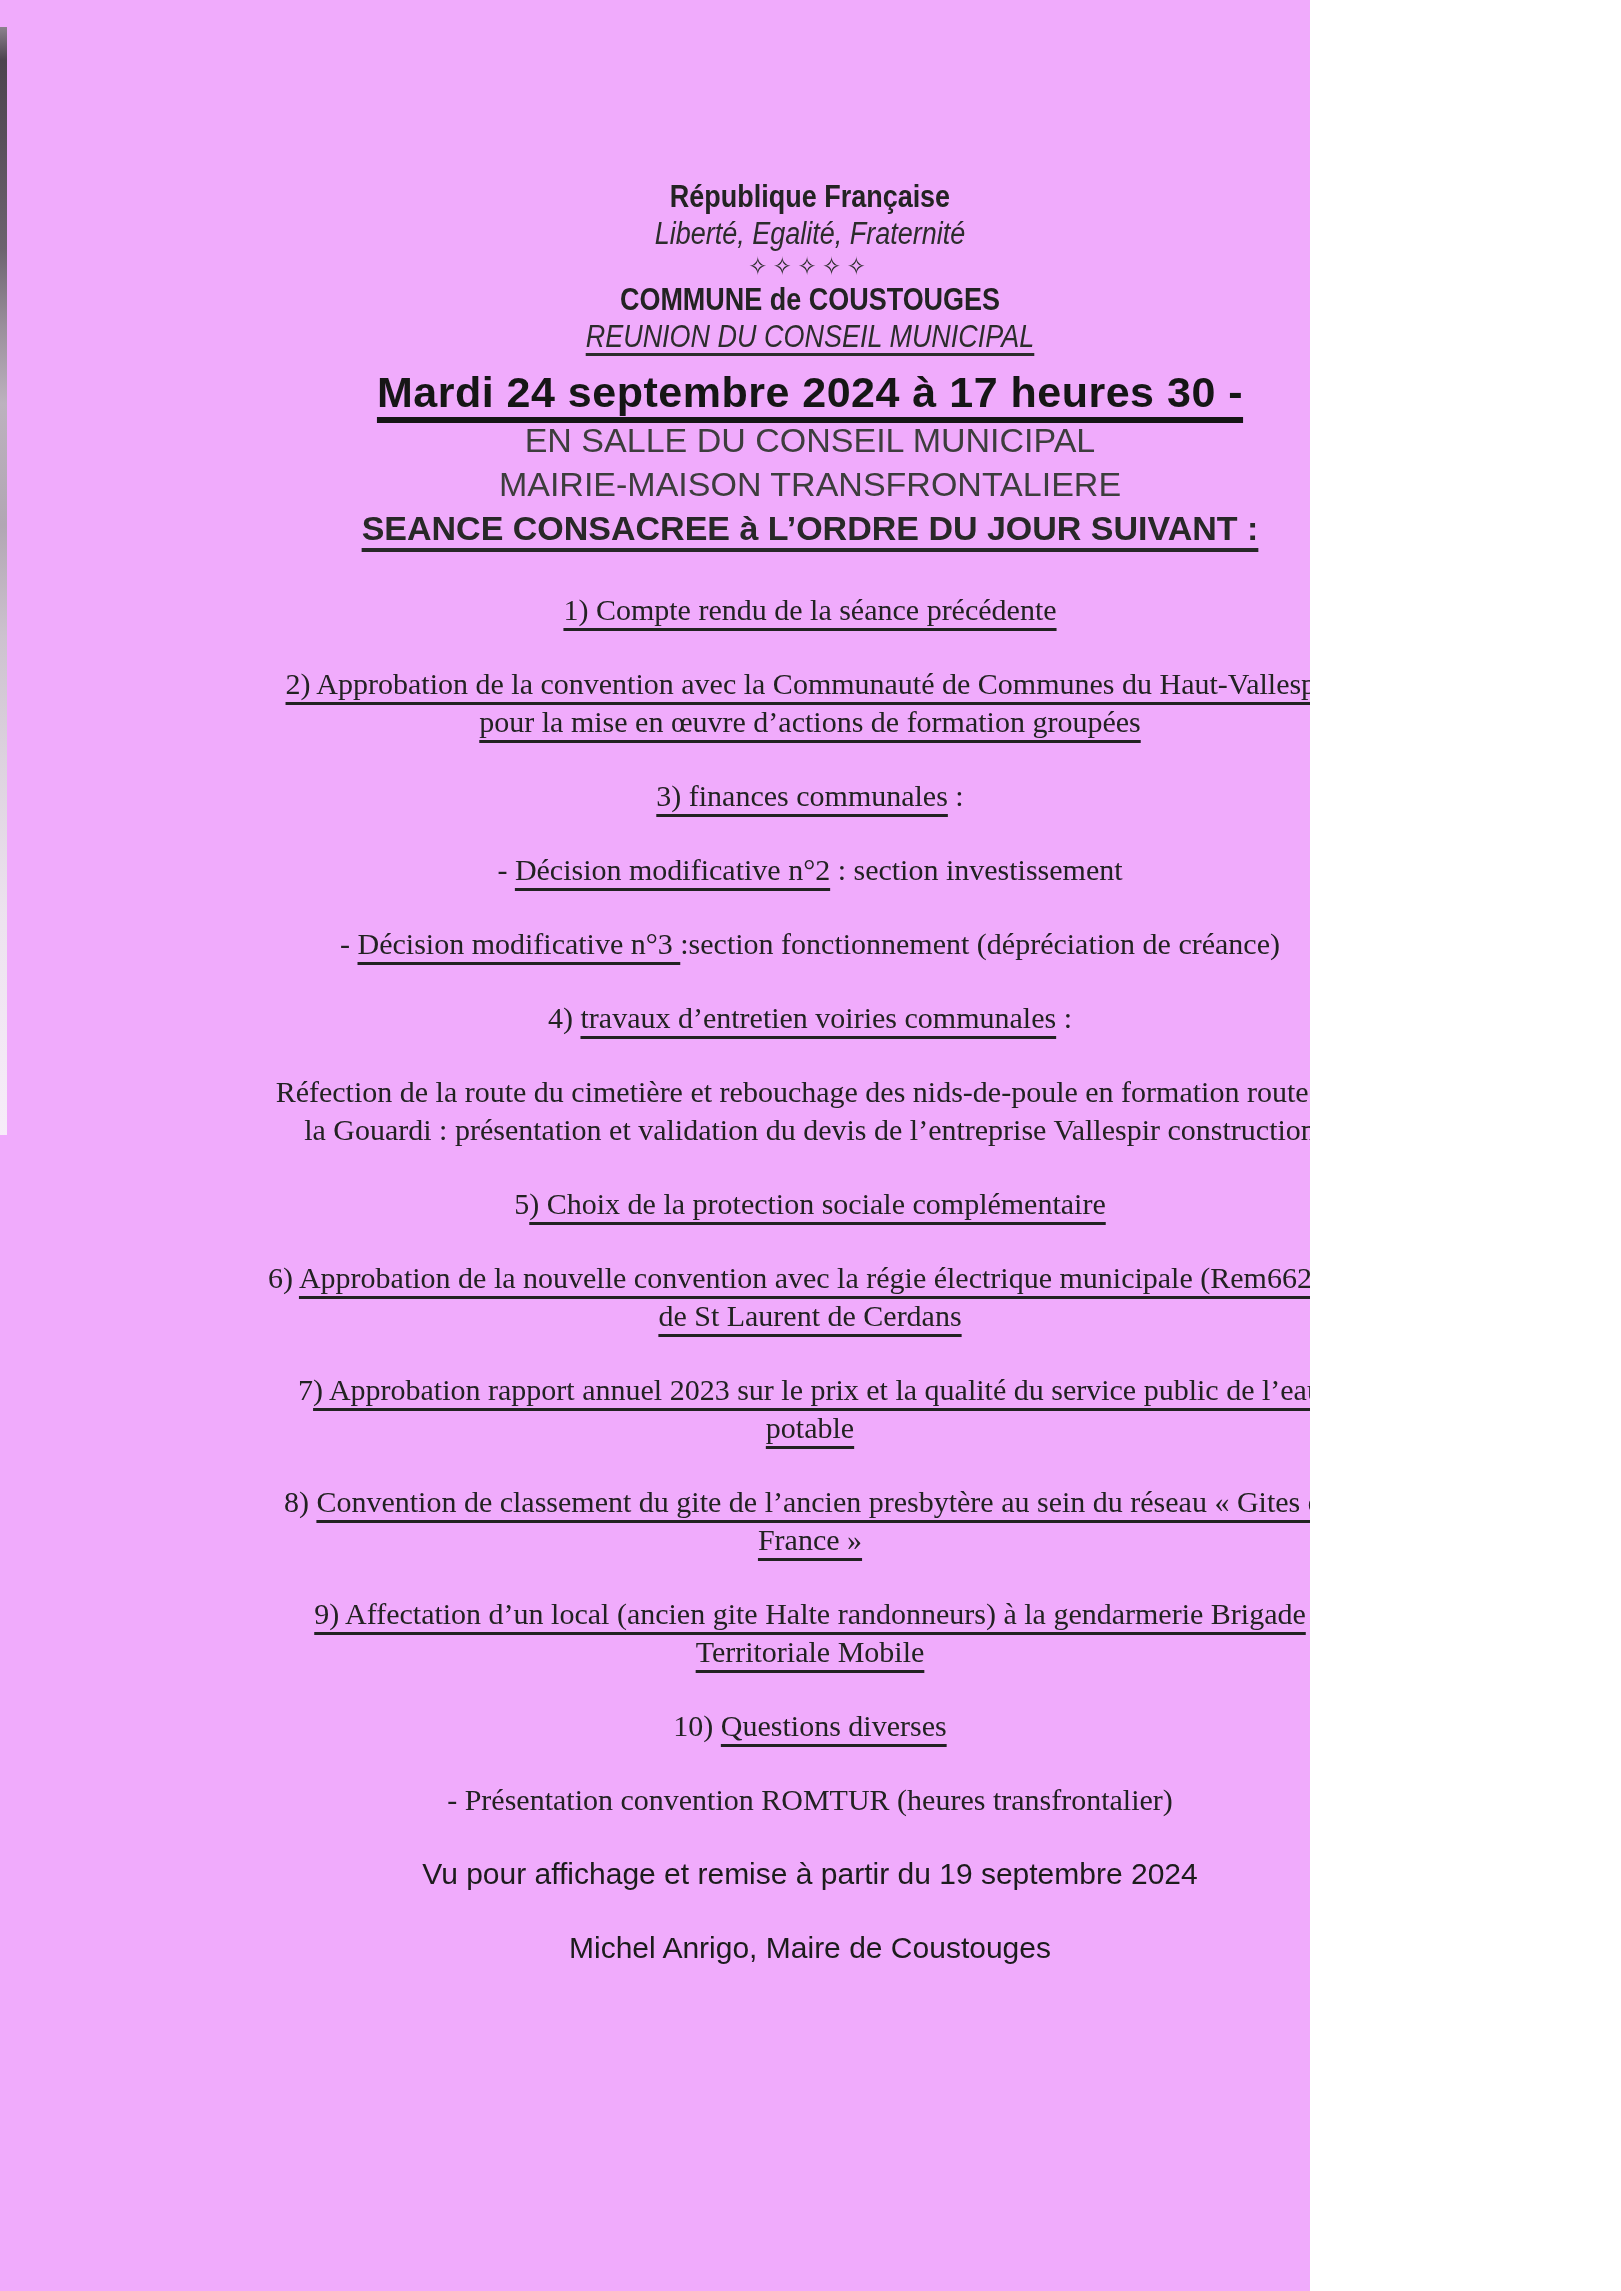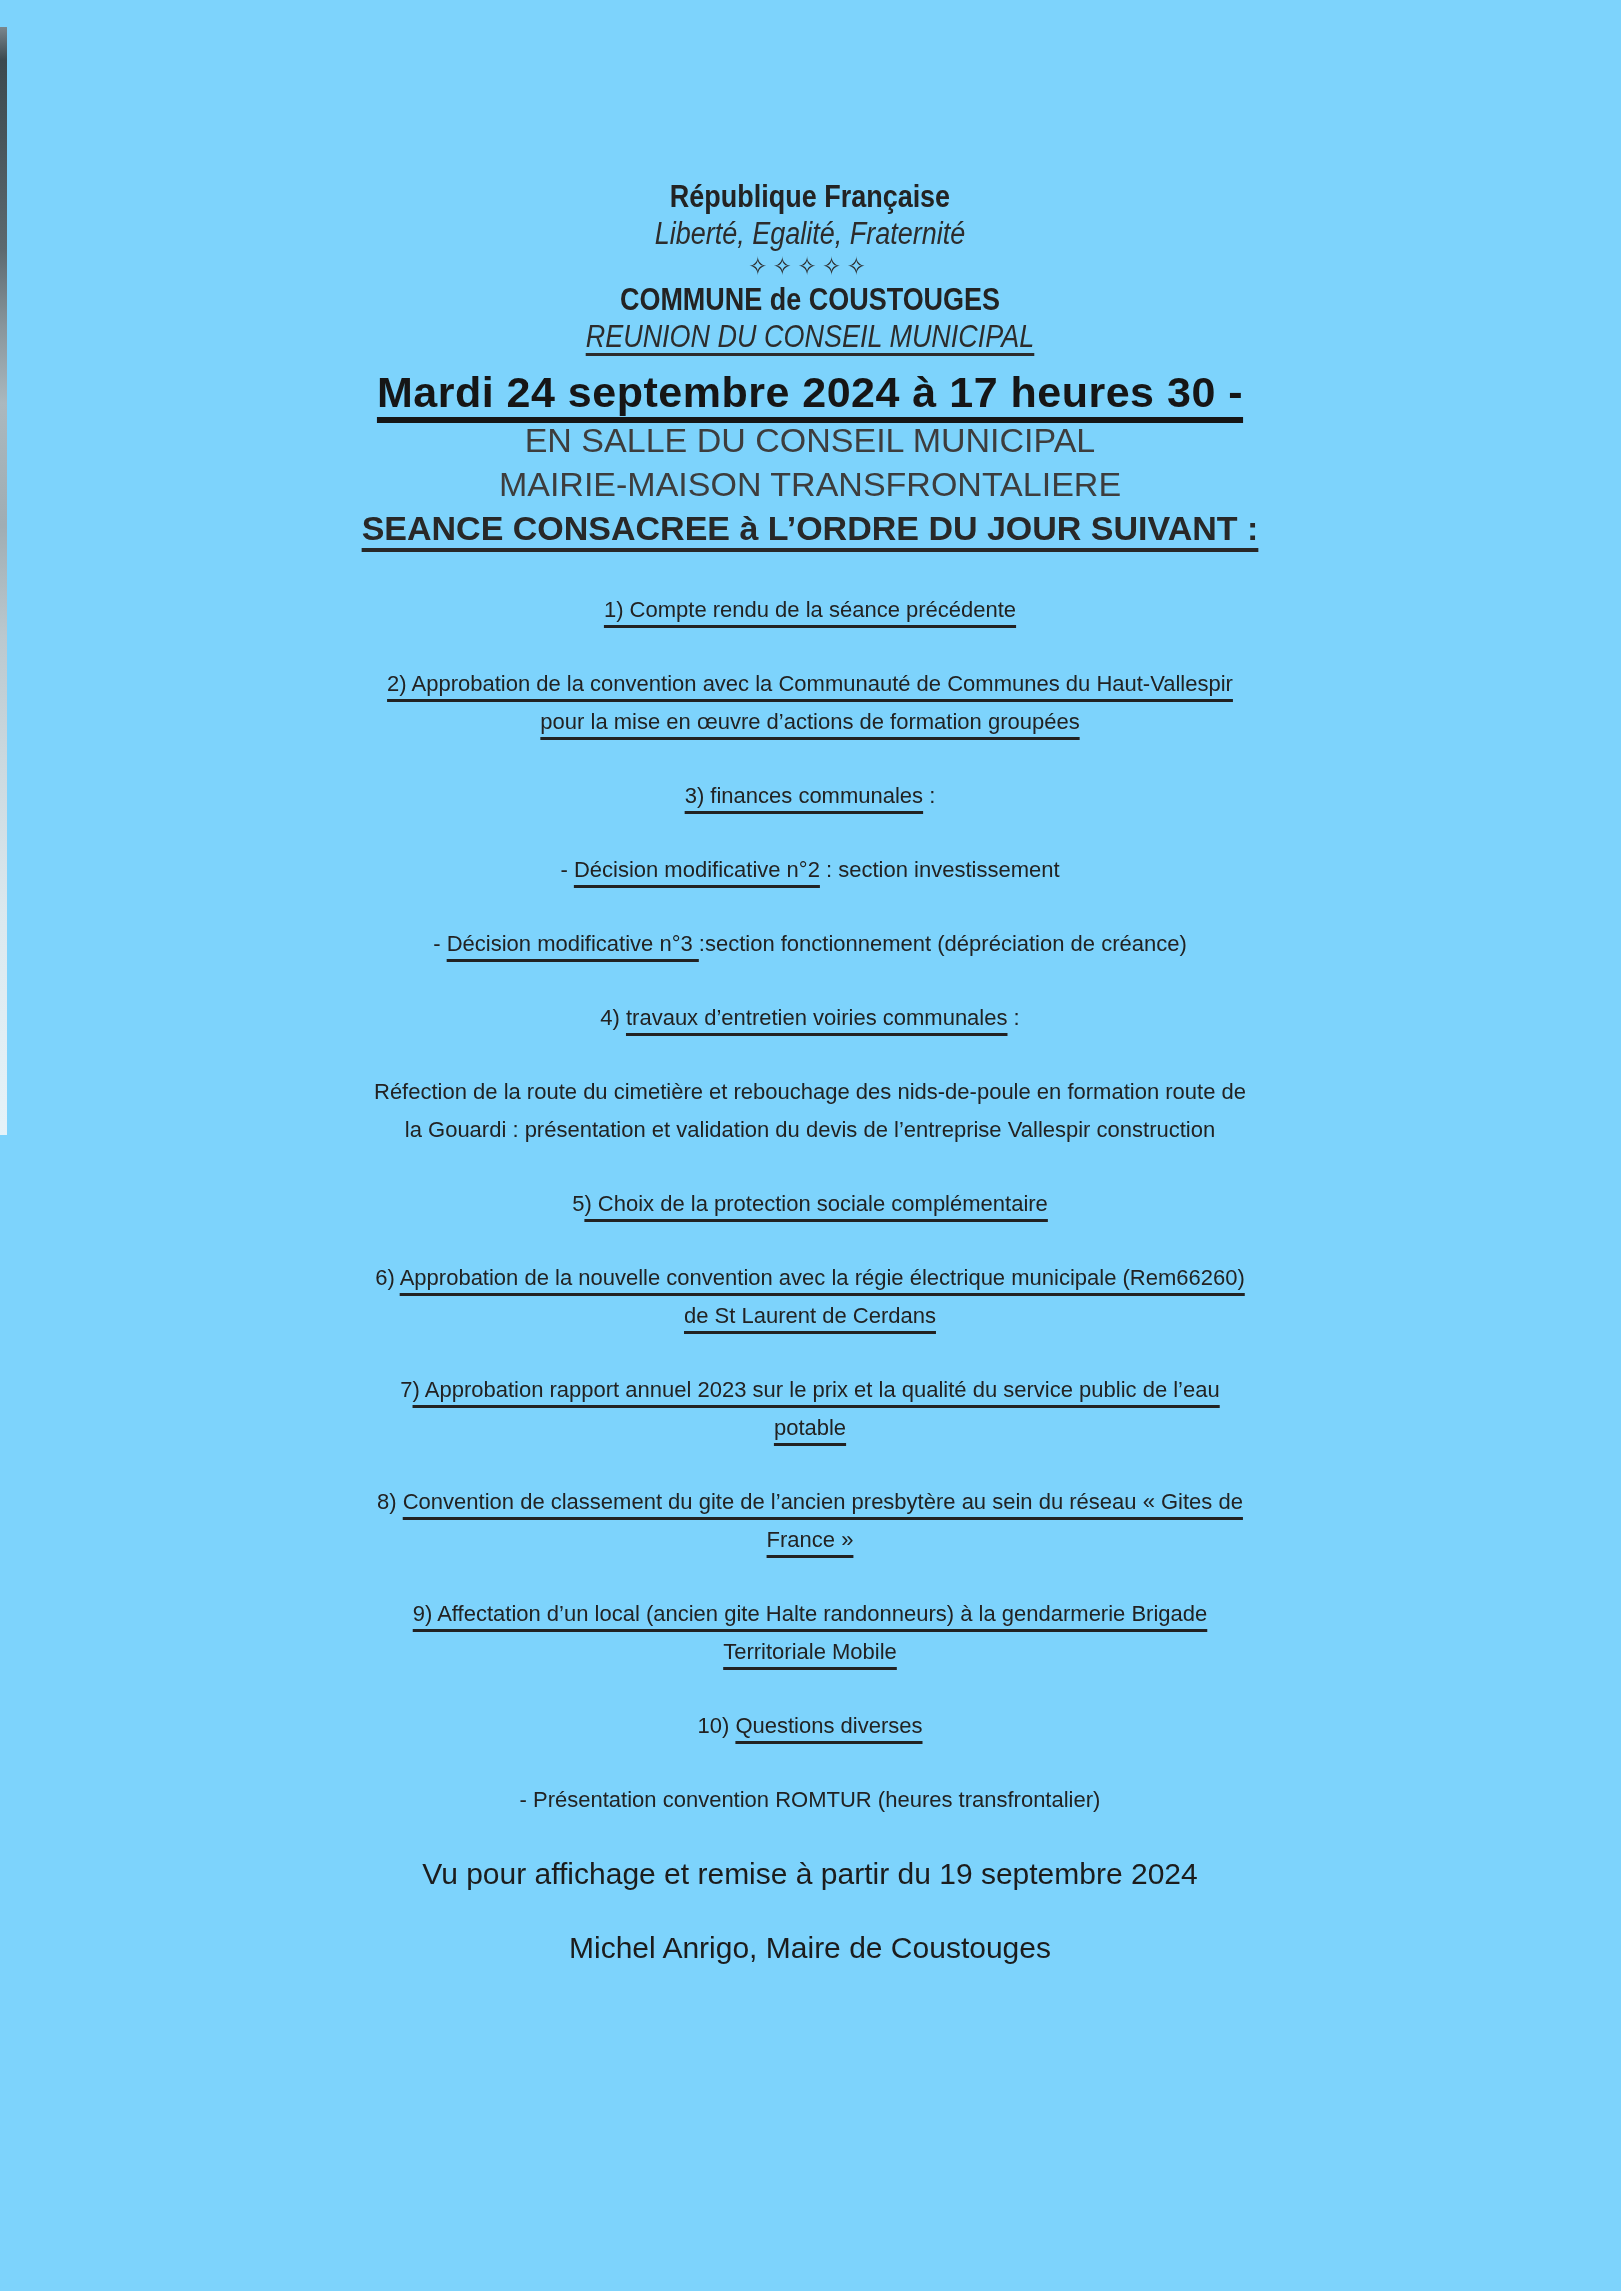--- a/index.html
+++ b/index.html
@@ -1,19 +1,19 @@
 <!DOCTYPE html>
 <html><head>
 <meta charset="utf-8">
 <style>
   html,body{margin:0;padding:0;background:#ffffff;}
   .sheet{
     position:relative;
-    width:1621px;height:2292px;
-    background:#7dd3fc;
+    width:1310px;height:2292px;
+    background:#f0abfc;
     font-family:"Liberation Sans",sans-serif;
     color:#1e1e1e;
     overflow:hidden;
   }
   
   .scan-edge{
     position:absolute;left:0;top:27.4px;width:6.9px;height:1108px;
     background:linear-gradient(180deg,
       #7a7a7a 0%,#303030 3%,#3e3e3e 10%,#565656 20%,#8a8a8a 27%,
       #b3b3b3 34%,#a6a6a6 45%,#c6c6c6 55%,#d9d9d9 66%,#ececec 80%,#f8f8f8 100%);
@@ -40,21 +40,21 @@
     text-underline-offset:9.8px;text-decoration-skip-ink:none;
   }
   .loc{font-size:34px;line-height:44px;color:#3d3d3d;}
   .session{
     font-size:34px;line-height:44px;font-weight:bold;color:#282828;
     text-decoration:underline;text-decoration-thickness:3.9px;
     text-underline-offset:7.8px;text-decoration-skip-ink:none;
   }
 
   .agenda{margin-top:41px;}
-  .agenda p{margin:0 0 36px;font-size:22px;line-height:38px;color:#222222;}
+  .agenda p{margin:0 0 36px;font-size:30px;line-height:38px;color:#222222;font-family:Liberation Serif, serif;}
   .agenda p span{white-space:pre-line;}
   .u{
     text-decoration:underline;text-decoration-thickness:2.9px;
     text-underline-offset:7.8px;text-decoration-skip-ink:none;
   }
   .light{color:#4f4f4f;}
   .footer-line{margin:0 0 36px;font-size:30px;line-height:38px;font-weight:normal;color:#1c1c1c;}
 </style>
 </head>
 <body>

